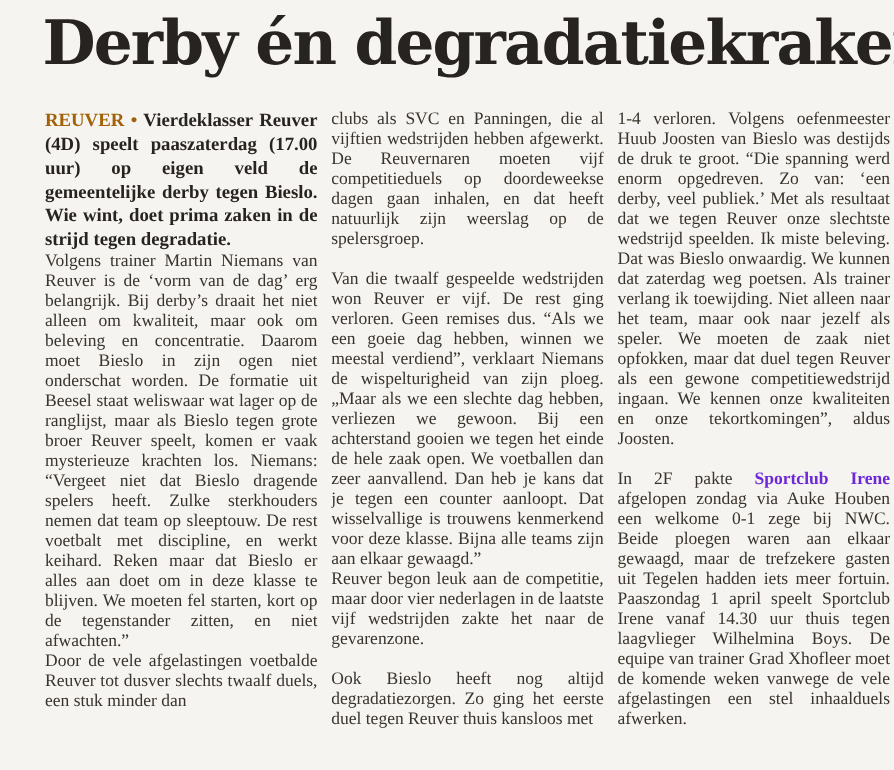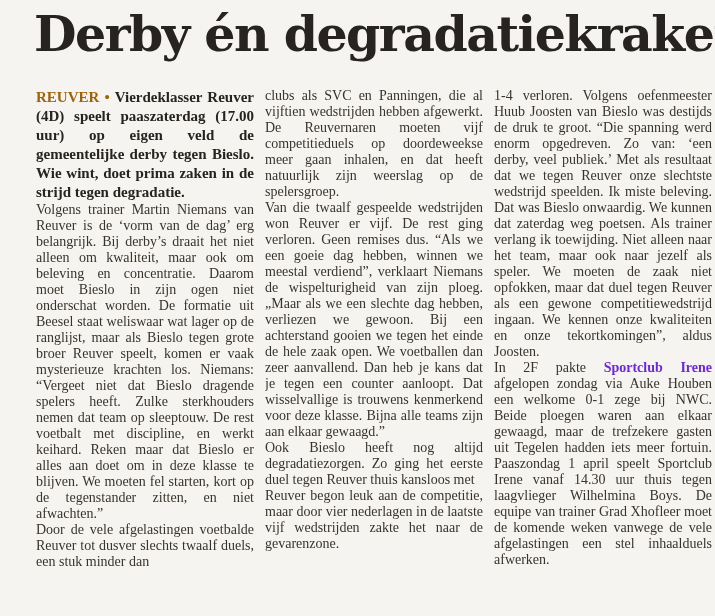--- a/index.html
+++ b/index.html
@@ -62,21 +62,21 @@
     font-size: 14px;
     line-height: 17px;
     text-align: left;
     color: #45403a;
   }
   .para {
     font-size: 14px;
     line-height: 16px;
   }
   .gap {
-    margin-top: 0;
+    margin-top: 16px;
   }
   .bold-name {
     font-weight: bold;
     color: #6d28d9;
   }
 </style>
 </head>
 <body>
 
 <div class="page">
@@ -85,24 +85,24 @@
 
   <div class="cols">
 
     <div class="col">
       <p class="intro"><span class="loc">REUVER</span> <span class="bullet">•</span> <span>Vierdeklasser Reuver (4D) speelt paaszaterdag (17.00 uur) op eigen veld de gemeentelijke derby tegen Bieslo. Wie wint, doet prima zaken in de strijd tegen degradatie.</span></p>
       <p class="para">Volgens trainer Martin Niemans van Reuver is de ‘vorm van de dag’ erg belangrijk. Bij derby’s draait het niet alleen om kwaliteit, maar ook om beleving en concentratie. Daarom moet Bieslo in zijn ogen niet onderschat worden. De formatie uit Beesel staat weliswaar wat lager op de ranglijst, maar als Bieslo tegen grote broer Reuver speelt, komen er vaak mysterieuze krachten los. Niemans: “Vergeet niet dat Bieslo dragende spelers heeft. Zulke sterkhouders nemen dat team op sleeptouw. De rest voetbalt met discipline, en werkt keihard. Reken maar dat Bieslo er alles aan doet om in deze klasse te blijven. We moeten fel starten, kort op de tegenstander zitten, en niet afwachten.”</p>
       <p class="para">Door de vele afgelastingen voetbalde Reuver tot dusver slechts twaalf duels, een stuk minder dan</p>
     </div>
 
     <div class="col">
-      <p class="para">clubs als SVC en Panningen, die al vijftien wedstrijden hebben afgewerkt. De Reuvernaren moeten vijf competitieduels op doordeweekse meer gaan inhalen, en dat heeft natuurlijk zijn weerslag op de spelersgroep.</p>
+      <p class="para">clubs als SVC en Panningen, die al vijftien wedstrijden hebben afgewerkt. De Reuvernaren moeten vijf competitieduels op doordeweekse dagen gaan inhalen, en dat heeft natuurlijk zijn weerslag op de spelersgroep.</p>
       <p class="para gap">Van die twaalf gespeelde wedstrijden won Reuver er vijf. De rest ging verloren. Geen remises dus. “Als we een goeie dag hebben, winnen we meestal verdiend”, verklaart Niemans de wispelturigheid van zijn ploeg. „Maar als we een slechte dag hebben, verliezen we gewoon. Bij een achterstand gooien we tegen het einde de hele zaak open. We voetballen dan zeer aanvallend. Dan heb je kans dat je tegen een counter aanloopt. Dat wisselvallige is trouwens kenmerkend voor deze klasse. Bijna alle teams zijn aan elkaar gewaagd.”</p>
+      <p class="para">Reuver begon leuk aan de competitie, maar door vier nederlagen in de laatste vijf wedstrijden zakte het naar de gevarenzone.</p>
       <p class="para gap">Ook Bieslo heeft nog altijd degradatiezorgen. Zo ging het eerste duel tegen Reuver thuis kansloos met</p>
-      <p class="para">Reuver begon leuk aan de competitie, maar door vier nederlagen in de laatste vijf wedstrijden zakte het naar de gevarenzone.</p>
     </div>
 
     <div class="col">
       <p class="para">1-4 verloren. Volgens oefenmeester Huub Joosten van Bieslo was destijds de druk te groot. “Die spanning werd enorm opgedreven. Zo van: ‘een derby, veel publiek.’ Met als resultaat dat we tegen Reuver onze slechtste wedstrijd speelden. Ik miste beleving. Dat was Bieslo onwaardig. We kunnen dat zaterdag weg poetsen. Als trainer verlang ik toewijding. Niet alleen naar het team, maar ook naar jezelf als speler. We moeten de zaak niet opfokken, maar dat duel tegen Reuver als een gewone competitiewedstrijd ingaan. We kennen onze kwaliteiten en onze tekortkomingen”, aldus Joosten.</p>
       <p class="para gap"><span>In 2F pakte </span><span class="bold-name">Sportclub Irene</span><span> afgelopen zondag via Auke Houben een welkome 0-1 zege bij NWC. Beide ploegen waren aan elkaar gewaagd, maar de trefzekere gasten uit Tegelen hadden iets meer fortuin. Paaszondag 1 april speelt Sportclub Irene vanaf 14.30 uur thuis tegen laagvlieger Wilhelmina Boys. De equipe van trainer Grad Xhofleer moet de komende weken vanwege de vele afgelastingen een stel inhaalduels afwerken.</span></p>
     </div>
 
   </div>
 </div>
 

